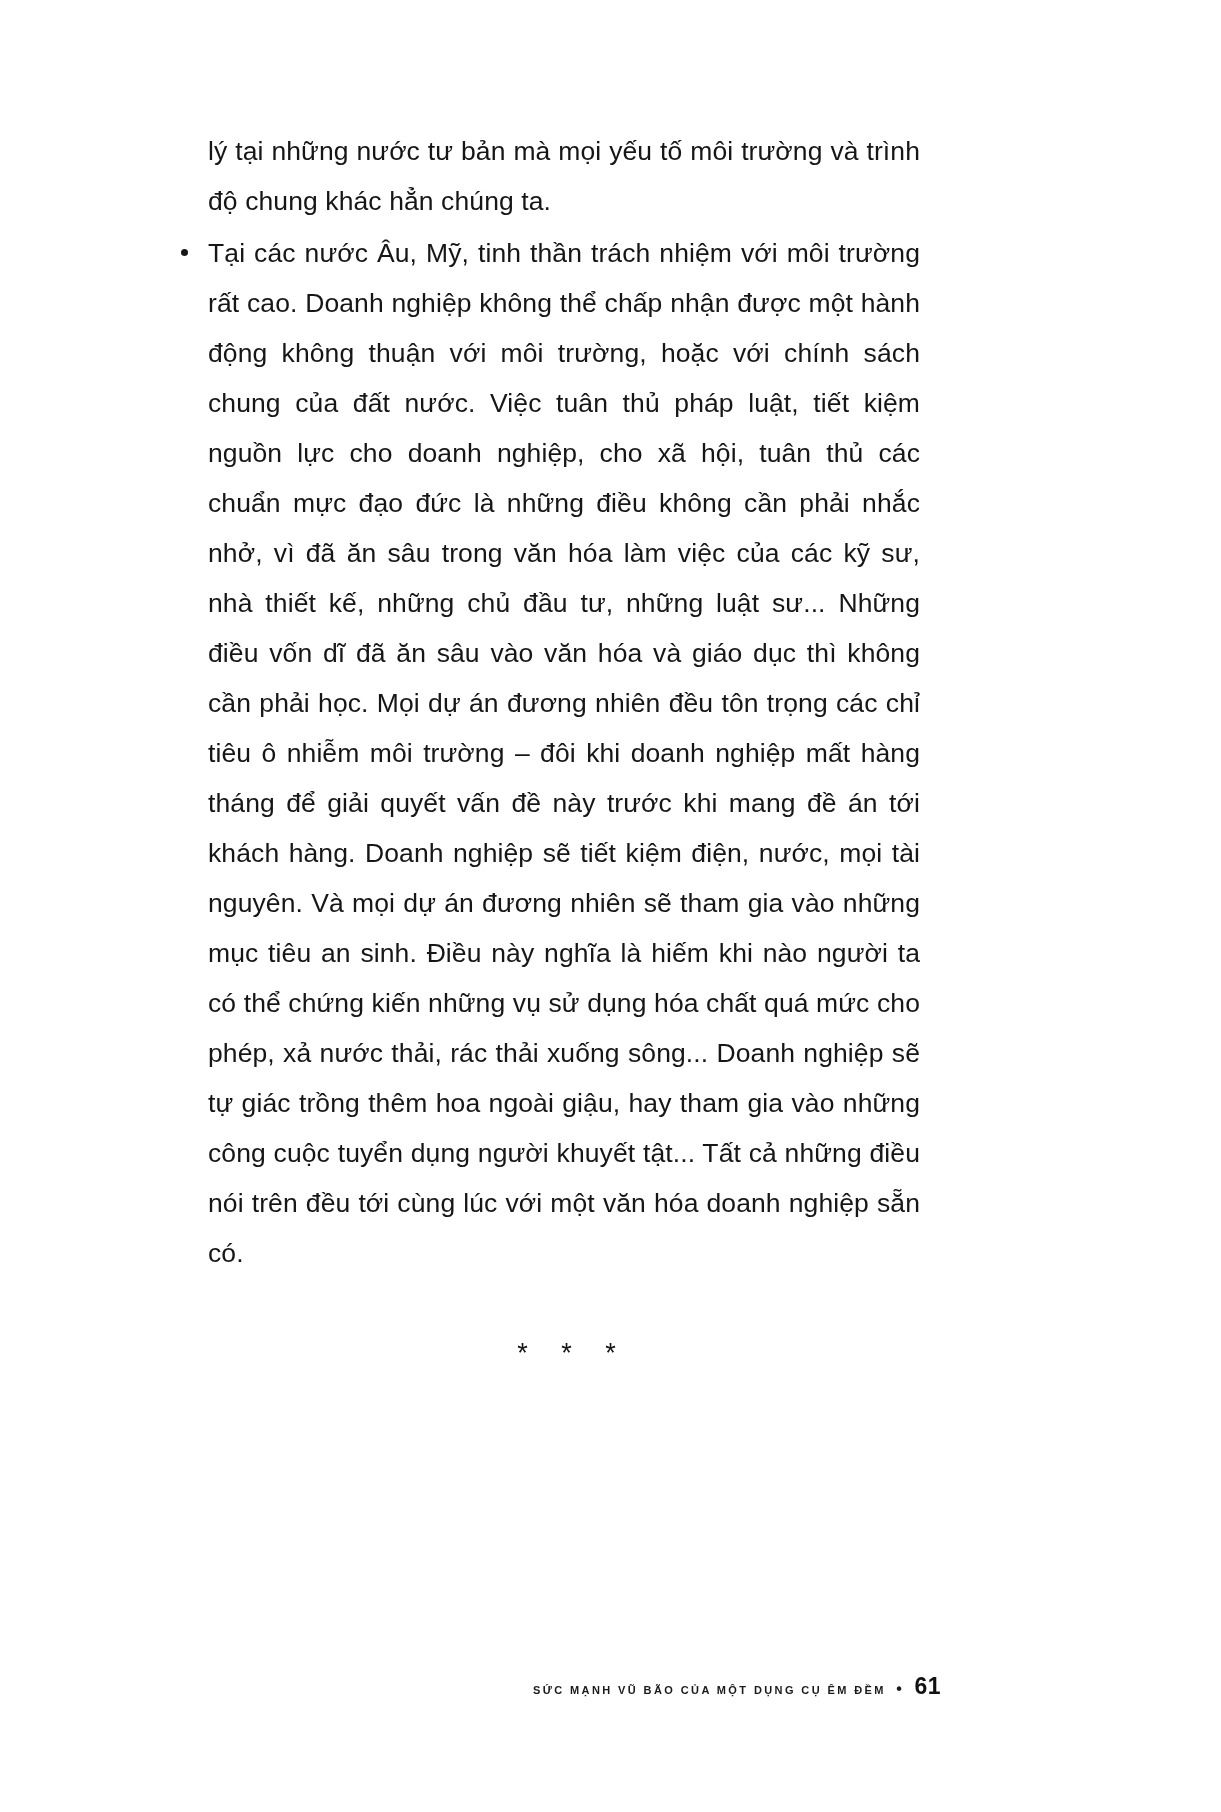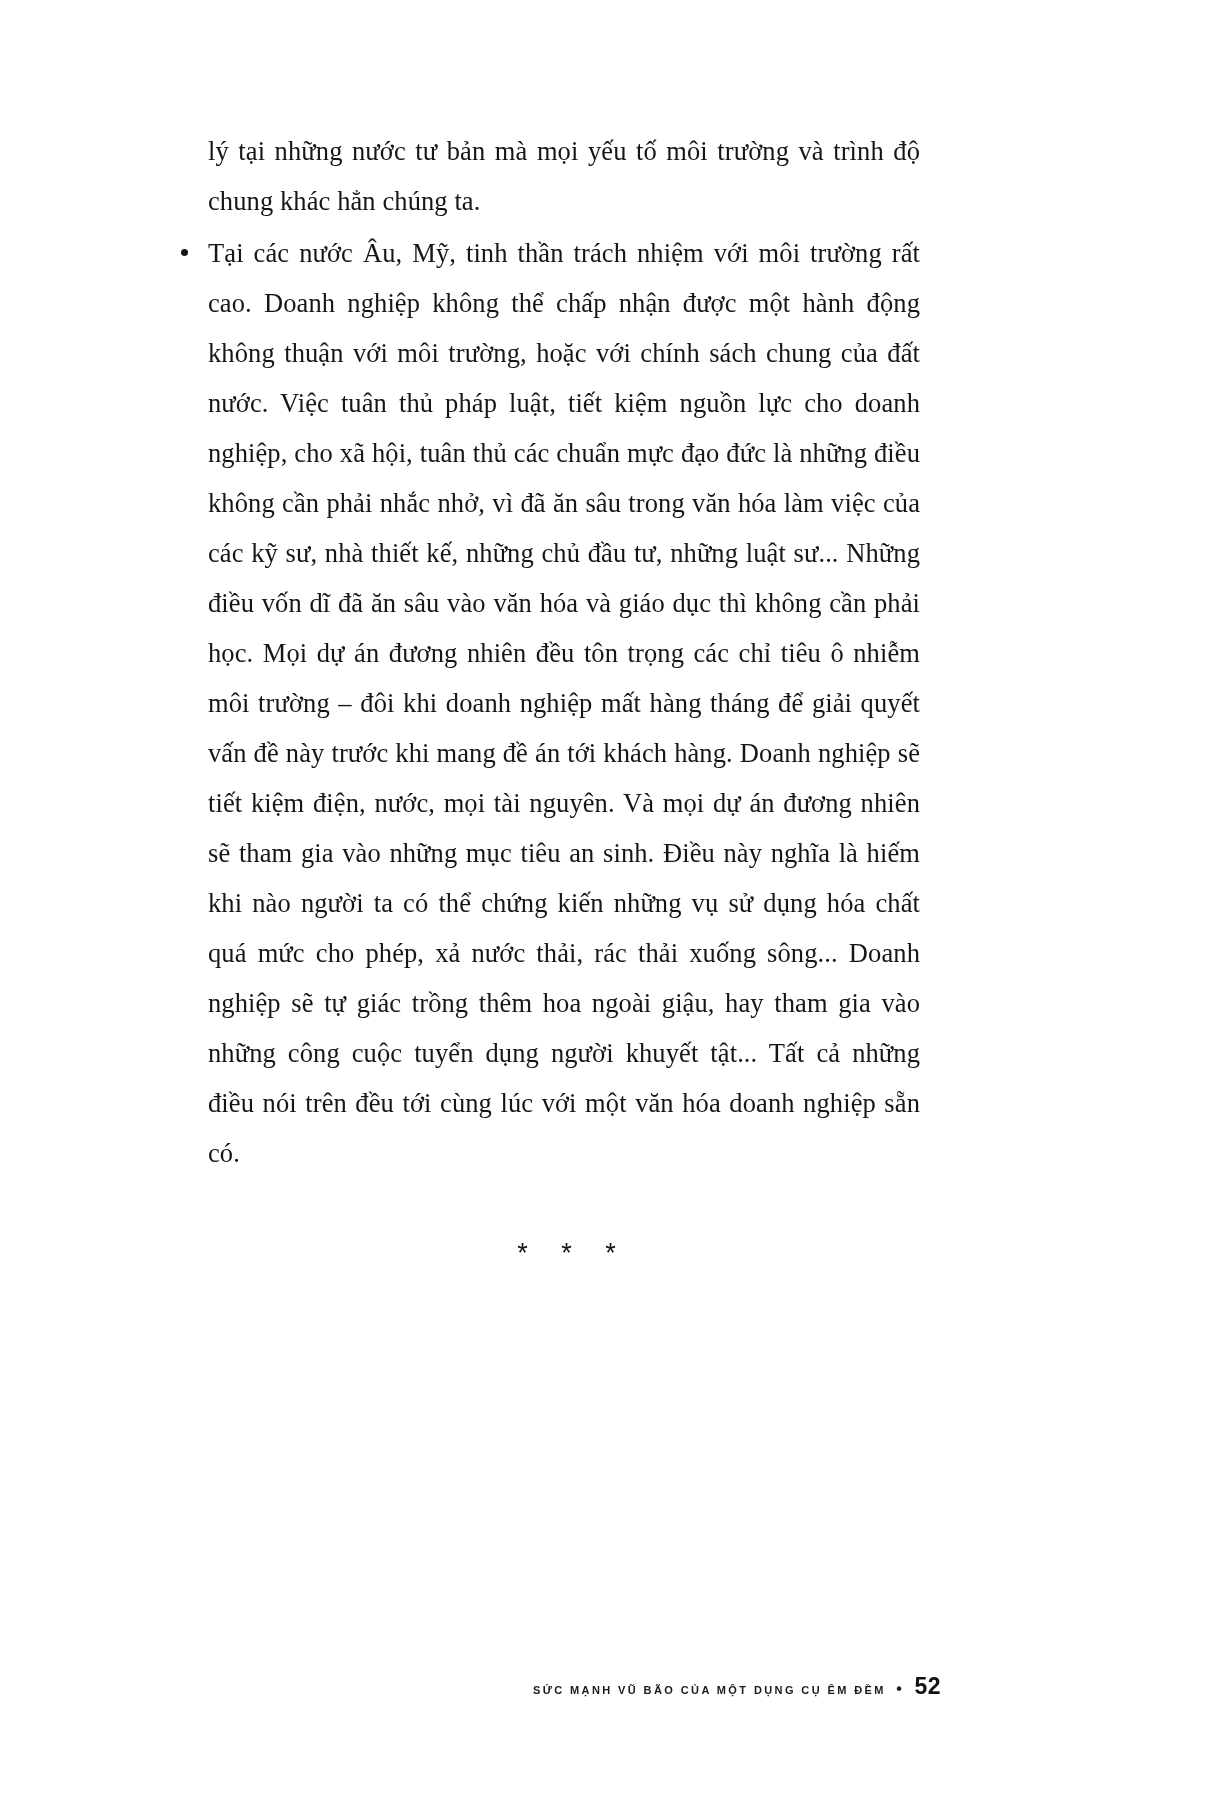--- a/index.html
+++ b/index.html
@@ -34,21 +34,20 @@
 
   .para {
     font-size: 26.5px;
     line-height: 50px;
     letter-spacing: 0.1px;
     color: #161616;
     margin: 0 18px 0 0;
     text-align: justify;
     text-justify: inter-word;
     font-weight: 400;
-    font-family: Liberation Serif, serif;
   }
 
   
   .para-continuation {
     margin-bottom: 2px;
   }
 
   .bullet-block {
     position: relative;
     padding-left: 0;
@@ -120,16 +119,16 @@
       <p class="para">Tại các nước Âu, Mỹ, tinh thần trách nhiệm với môi trường rất cao. Doanh nghiệp không thể chấp nhận được một hành động không thuận với môi trường, hoặc với chính sách chung của đất nước. Việc tuân thủ pháp luật, tiết kiệm nguồn lực cho doanh nghiệp, cho xã hội, tuân thủ các chuẩn mực đạo đức là những điều không cần phải nhắc nhở, vì đã ăn sâu trong văn hóa làm việc của các kỹ sư, nhà thiết kế, những chủ đầu tư, những luật sư... Những điều vốn dĩ đã ăn sâu vào văn hóa và giáo dục thì không cần phải học. Mọi dự án đương nhiên đều tôn trọng các chỉ tiêu ô nhiễm môi trường – đôi khi doanh nghiệp mất hàng tháng để giải quyết vấn đề này trước khi mang đề án tới khách hàng. Doanh nghiệp sẽ tiết kiệm điện, nước, mọi tài nguyên. Và mọi dự án đương nhiên sẽ tham gia vào những mục tiêu an sinh. Điều này nghĩa là hiếm khi nào người ta có thể chứng kiến những vụ sử dụng hóa chất quá mức cho phép, xả nước thải, rác thải xuống sông... Doanh nghiệp sẽ tự giác trồng thêm hoa ngoài giậu, hay tham gia vào những công cuộc tuyển dụng người khuyết tật... Tất cả những điều nói trên đều tới cùng lúc với một văn hóa doanh nghiệp sẵn có.</p>
     </div>
 
     <div class="divider">*  *  *</div>
 
   </div>
 
   <div class="footer">
     <span class="footer-title">SỨC MẠNH VŨ BÃO CỦA MỘT DỤNG CỤ ÊM ĐỀM</span>
     <span class="footer-sep">•</span>
-    <span class="footer-page">52</span>
+    <span class="footer-page">61</span>
   </div>
 
 </div>
 
 </body></html>

